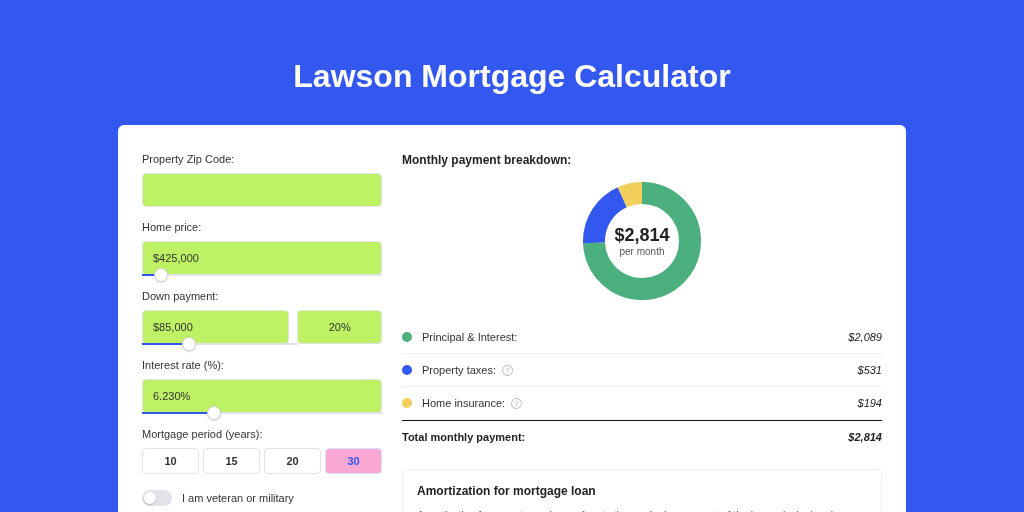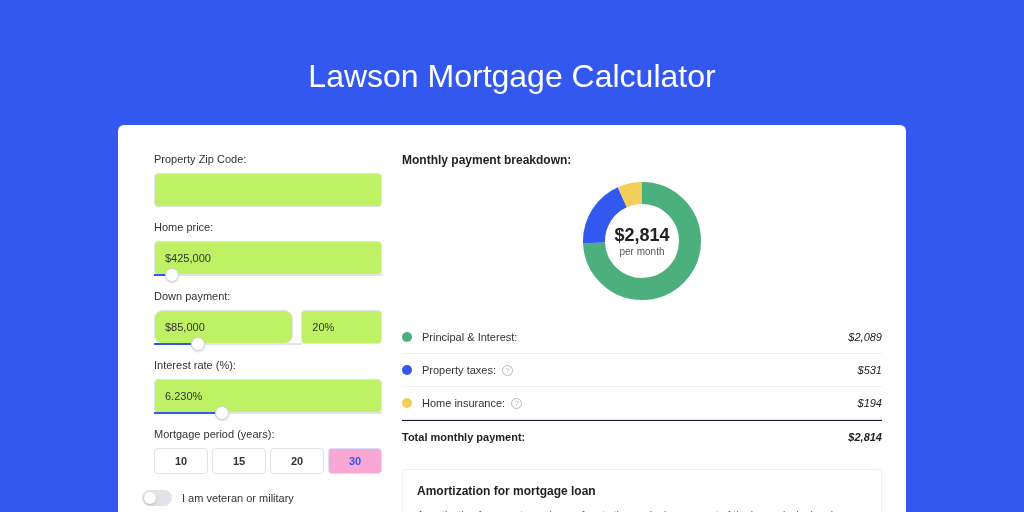--- a/index.html
+++ b/index.html
@@ -6,21 +6,21 @@
   body {
     font-family: -apple-system, BlinkMacSystemFont, "Segoe UI", Arial, sans-serif;
     background: #3358ef;
     width: 1024px;
     height: 512px;
     overflow: hidden;
   }
   .page-title {
     color: #fff;
     font-size: 32px;
-    font-weight: 400;
+    font-weight: 700;
     text-align: center;
     padding-top: 58px;
     padding-bottom: 30px;
   }
   .card {
     background: #fff;
     border-radius: 6px;
     margin: 0 auto;
     width: 788px;
     padding: 28px 24px 0 24px;
@@ -44,21 +44,21 @@
   .input {
     width: 100%;
     height: 34px;
     border: 1px solid #e1e3e8;
     border-radius: 4px;
     padding: 0 10px;
     font-size: 11px;
     color: #333;
     background: #bef264;
   }
-  .field { margin-bottom: 14px; margin-left: 12px; }
+  .field { margin-bottom: 14px; }
   .slider-track {
     position: relative;
     height: 2px;
     background: #e1e3e8;
     margin-top: -1px;
     width: 100%;
   }
   .slider-fill {
     position: absolute;
     height: 2px;
@@ -68,22 +68,22 @@
   .slider-thumb {
     position: absolute;
     width: 14px; height: 14px;
     background: #fff;
     border: 1px solid #d0d3da;
     border-radius: 50%;
     top: -6px;
     box-shadow: 0 1px 2px rgba(0,0,0,0.15);
   }
   .dp-row { display: flex; gap: 8px; }
-  .dp-row .input:first-child { flex: 2; border-radius: 9px; }
-  .dp-row .input:last-child { flex: 1; }
+  .dp-row .input:first-child { flex: 2; }
+  .dp-row .input:last-child { flex: 1; text-align: center; }
   .period-row { display: flex; gap: 4px; }
   .period-btn {
     flex: 1;
     height: 26px;
     border: 1px solid #e1e3e8;
     background: #fff;
     border-radius: 4px;
     font-size: 11px;
     font-weight: 600;
     color: #333;

